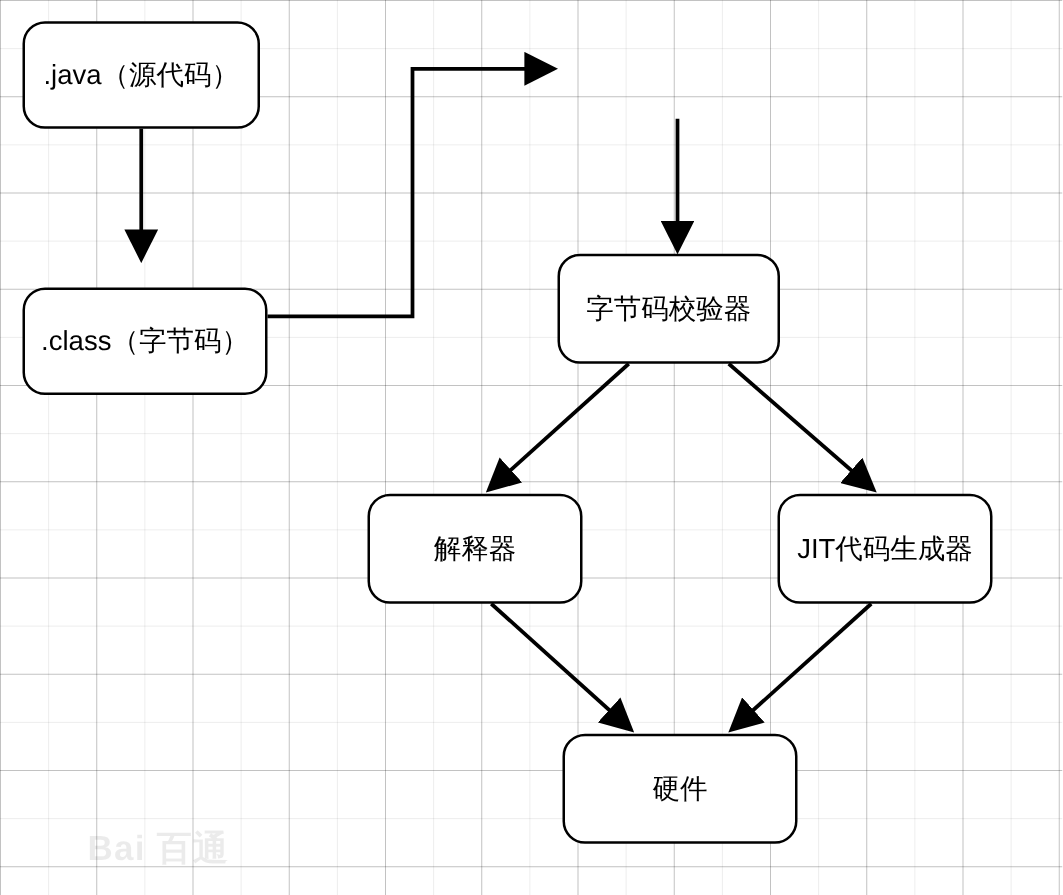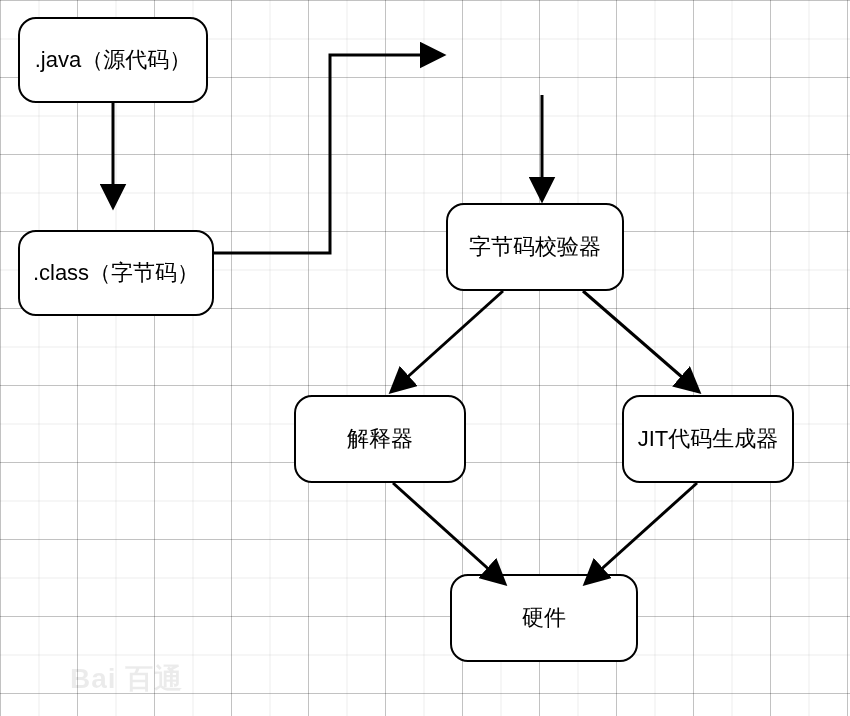--- a/index.html
+++ b/index.html
@@ -82,21 +82,21 @@
   </div>
 
   <div class="node" style="left:622px; top:395px; width:172px; height:88px;">
     <span>JIT代码生成器</span>
   </div>
 
   <div class="node" style="left:294px; top:395px; width:172px; height:88px;">
     <span>解释器</span>
   </div>
 
-  <div class="node" style="left:450px; top:574px; width:188px; height:88px;">
+  <div class="node" style="left:450px; top:587px; width:188px; height:88px;">
     <span>硬件</span>
   </div>
 
   <svg class="overlay" width="850" height="716">
     <defs>
       <marker id="arrow" viewBox="0 0 12 12" refX="10" refY="6" markerWidth="9" markerHeight="9" orient="auto-start-reverse">
         <path d="M 0 0 L 12 6 L 0 12 z" fill="#000"></path>
       </marker>
     </defs>
 

